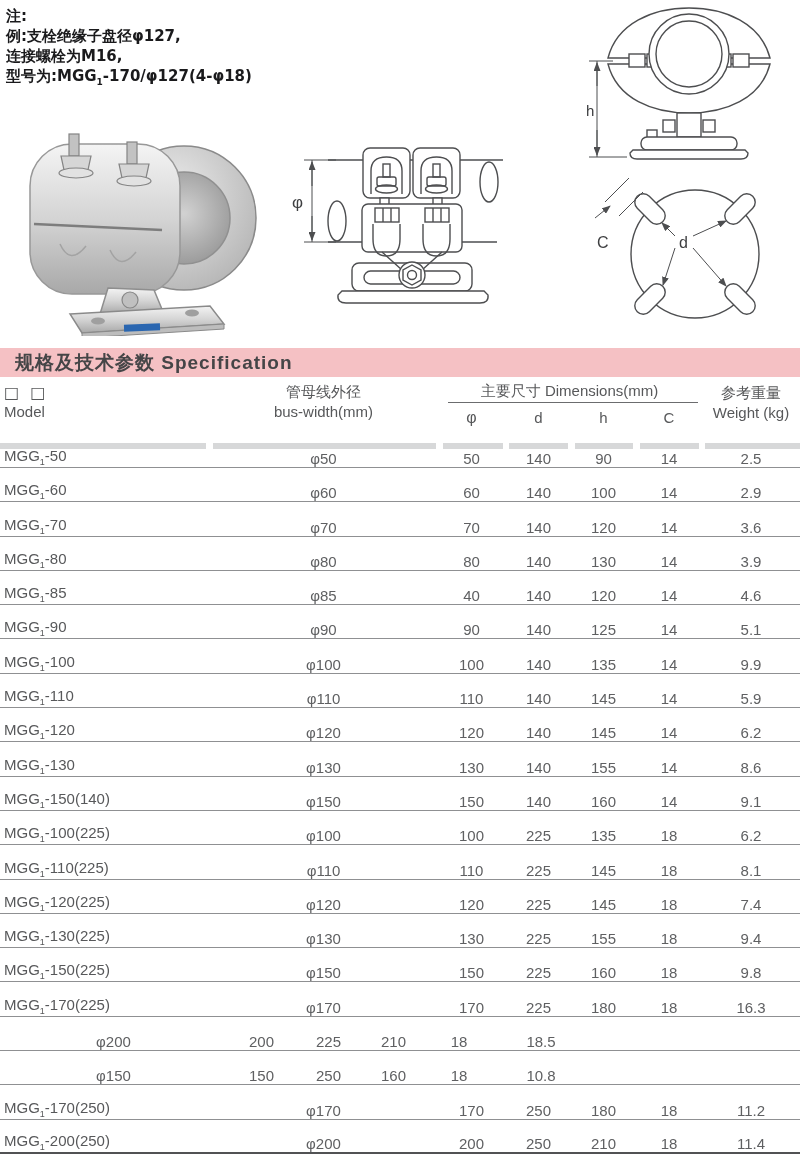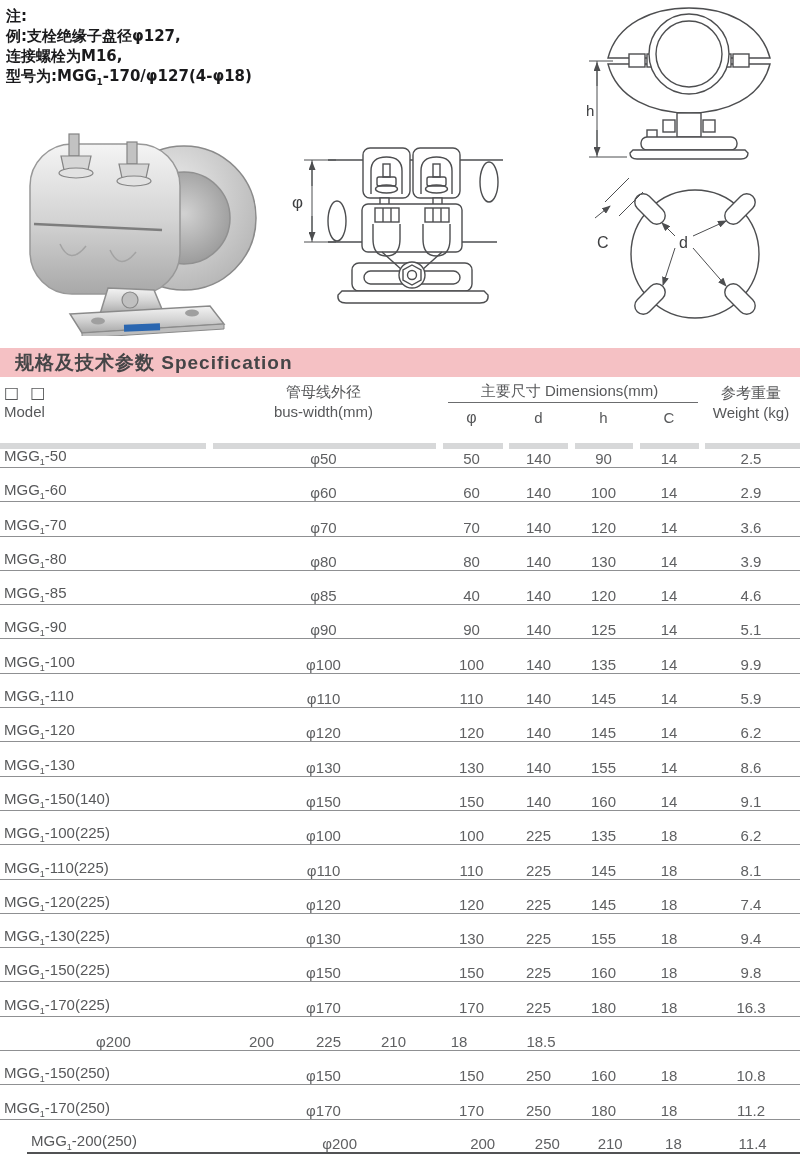--- a/index.html
+++ b/index.html
@@ -27,21 +27,21 @@
   .sub-cols{position:absolute;left:437px;top:405px;width:265px;height:26px;display:flex;}
   .sub-cols div{line-height:26px;text-align:center;font-size:15px;color:#57585a;}
   .hdr-weight{left:702px;top:384px;width:98px;text-align:center;font-size:15px;}
   
   .band{position:absolute;top:443px;height:6px;background:#d7d8d9;}
   
   .rows{position:absolute;left:0;top:447px;width:800px;}
   .row{display:flex;height:34.3px;border-bottom:1px solid #8f9092;box-sizing:border-box;align-items:flex-end;
        font-size:15px;color:#5f6062;}
   .row:first-child{height:21px;}
-  .row:last-child{border-bottom:2.5px solid #515254;margin-left:27px;}
+  .row:last-child{border-bottom:2.5px solid #515254;}
   .c0{width:210px;padding-left:4px;box-sizing:border-box;text-align:left;color:#57585a;}
   .c1{width:227px;text-align:center;}
   .c2{width:69px;text-align:center;}
   .c3{width:65px;text-align:center;}
   .c4{width:65px;text-align:center;}
   .c5{width:66px;text-align:center;}
   .c6{width:98px;text-align:center;}
 </style>
 </head>
 <body>
@@ -400,21 +400,20 @@
       </div>
       <div class="row">
         <div class="c1">φ200</div>
         <div class="c2">200</div>
         <div class="c3">225</div>
         <div class="c4">210</div>
         <div class="c5">18</div>
         <div class="c6">18.5</div>
       </div>
       <div class="row">
-        <div class="c0">MGG<sub>1</sub>-150(250)</div>
         <div class="c1">φ150</div>
         <div class="c2">150</div>
         <div class="c3">250</div>
         <div class="c4">160</div>
         <div class="c5">18</div>
         <div class="c6">10.8</div>
       </div>
       <div class="row">
         <div class="c0">MGG<sub>1</sub>-170(250)</div>
         <div class="c1">φ170</div>

